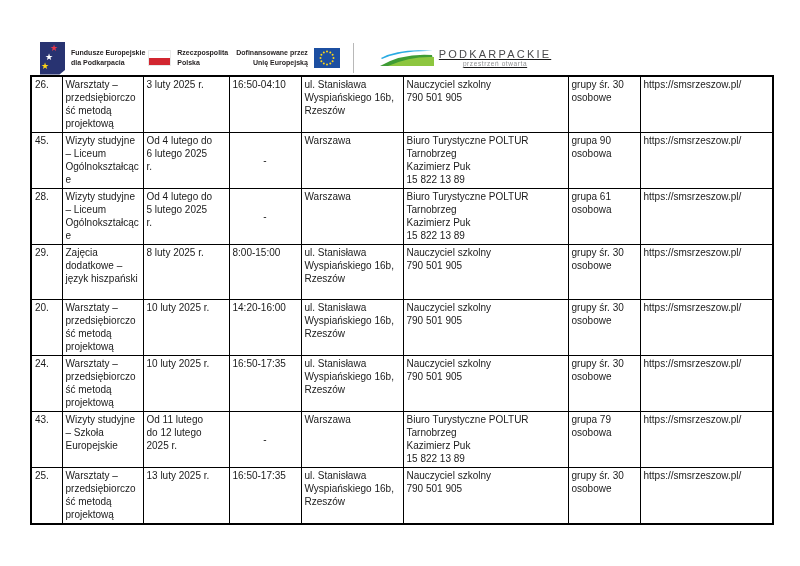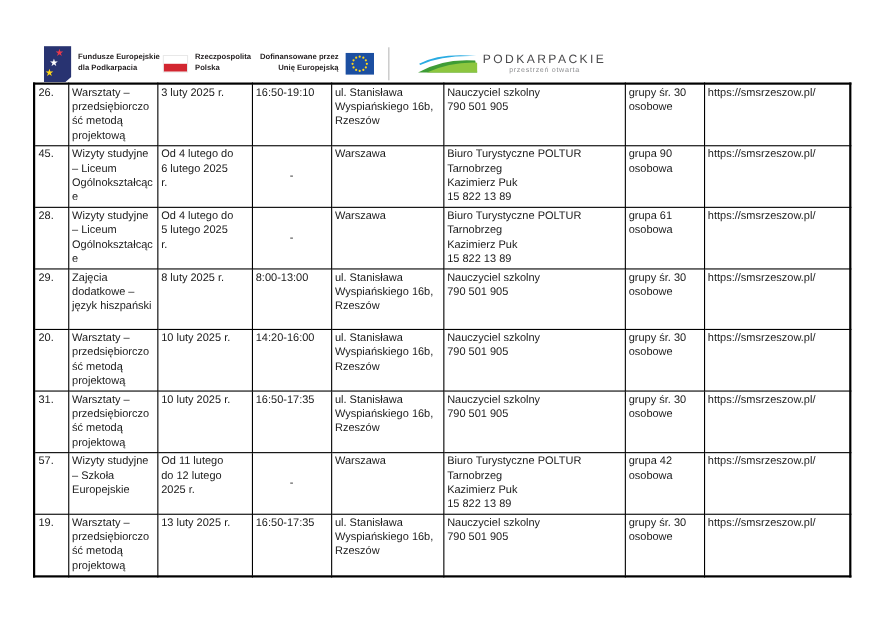--- a/index.html
+++ b/index.html
@@ -29,21 +29,21 @@
   .euf-flag .star.yellow{left:1px;top:20px;color:#ffd617;}
   
   .pl-flag{width:23px;height:16px;margin-right:6px;border:0.5px solid #e8e8e8;box-sizing:border-box;}
   .pl-flag .w{height:50%;background:#fff;}
   .pl-flag .r{height:50%;background:#d22630;}
   
   .eu-flag{margin-left:6px;}
   
   .v-divider{width:1px;height:30px;background:#b8b8b8;margin-left:13px;}
   
-  .podk{margin-left:26px;display:flex;align-items:center;}
+  .podk{margin-left:26px;display:flex;align-items:center;text-decoration:underline;}
   .podk-swoosh{margin-right:5px;}
   .podk-textblock{text-align:center;}
   .podk-title{
     font-size:11px;letter-spacing:2.2px;color:#4a4a4c;line-height:12px;
   }
   .podk-sub{
     font-size:6.5px;letter-spacing:0.6px;color:#8f9092;line-height:8px;
   }
   
   table.schedule{
@@ -137,21 +137,21 @@
         <col style="width:102px">
         <col style="width:165px">
       <col style="width:72px">
         <col style="width:133px">
     </colgroup>
     <tbody>
         <tr>
       <td>26.</td>
       <td>Warsztaty – przedsiębiorczość metodą projektową</td>
       <td>3 luty 2025 r.</td>
-      <td>16:50-19:10</td>
+      <td>16:50-04:10</td>
       <td>ul. Stanisława Wyspiańskiego 16b, Rzeszów</td>
       <td>Nauczyciel szkolny
 790 501 905</td>
       <td>grupy śr. 30 osobowe</td>
       <td>https://smsrzeszow.pl/</td>
     </tr>
         <tr>
       <td>45.</td>
       <td>Wizyty studyjne – Liceum Ogólnokształcące</td>
       <td>Od 4 lutego do
@@ -178,66 +178,66 @@
 Tarnobrzeg
 Kazimierz Puk
 15 822 13 89</td>
       <td>grupa 61 osobowa</td>
       <td>https://smsrzeszow.pl/</td>
     </tr>
         <tr>
       <td>29.</td>
       <td>Zajęcia dodatkowe – język hiszpański</td>
       <td>8 luty 2025 r.</td>
-      <td>8:00-13:00</td>
+      <td>8:00-15:00</td>
       <td>ul. Stanisława Wyspiańskiego 16b, Rzeszów</td>
       <td>Nauczyciel szkolny
 790 501 905</td>
       <td>grupy śr. 30 osobowe</td>
       <td>https://smsrzeszow.pl/</td>
     </tr>
         <tr>
       <td>20.</td>
       <td>Warsztaty – przedsiębiorczość metodą projektową</td>
       <td>10 luty 2025 r.</td>
       <td>14:20-16:00</td>
       <td>ul. Stanisława Wyspiańskiego 16b, Rzeszów</td>
       <td>Nauczyciel szkolny
 790 501 905</td>
       <td>grupy śr. 30 osobowe</td>
       <td>https://smsrzeszow.pl/</td>
     </tr>
         <tr>
-      <td>31.</td>
+      <td>24.</td>
       <td>Warsztaty – przedsiębiorczość metodą projektową</td>
       <td>10 luty 2025 r.</td>
       <td>16:50-17:35</td>
       <td>ul. Stanisława Wyspiańskiego 16b, Rzeszów</td>
       <td>Nauczyciel szkolny
 790 501 905</td>
       <td>grupy śr. 30 osobowe</td>
       <td>https://smsrzeszow.pl/</td>
     </tr>
         <tr>
-      <td>57.</td>
+      <td>43.</td>
       <td>Wizyty studyjne – Szkoła Europejskie</td>
       <td>Od 11 lutego
 do 12 lutego
 2025 r.</td>
       <td class="dash">-</td>
       <td>Warszawa</td>
       <td>Biuro Turystyczne POLTUR
 Tarnobrzeg
 Kazimierz Puk
 15 822 13 89</td>
-      <td>grupa 42 osobowa</td>
-      <td>https://smsrzeszow.pl/</td>
-    </tr>
-        <tr>
-      <td>19.</td>
+      <td>grupa 79 osobowa</td>
+      <td>https://smsrzeszow.pl/</td>
+    </tr>
+        <tr>
+      <td>25.</td>
       <td>Warsztaty – przedsiębiorczość metodą projektową</td>
       <td>13 luty 2025 r.</td>
       <td>16:50-17:35</td>
       <td>ul. Stanisława Wyspiańskiego 16b, Rzeszów</td>
       <td>Nauczyciel szkolny
 790 501 905</td>
       <td>grupy śr. 30 osobowe</td>
       <td>https://smsrzeszow.pl/</td>
     </tr>
       </tbody>

